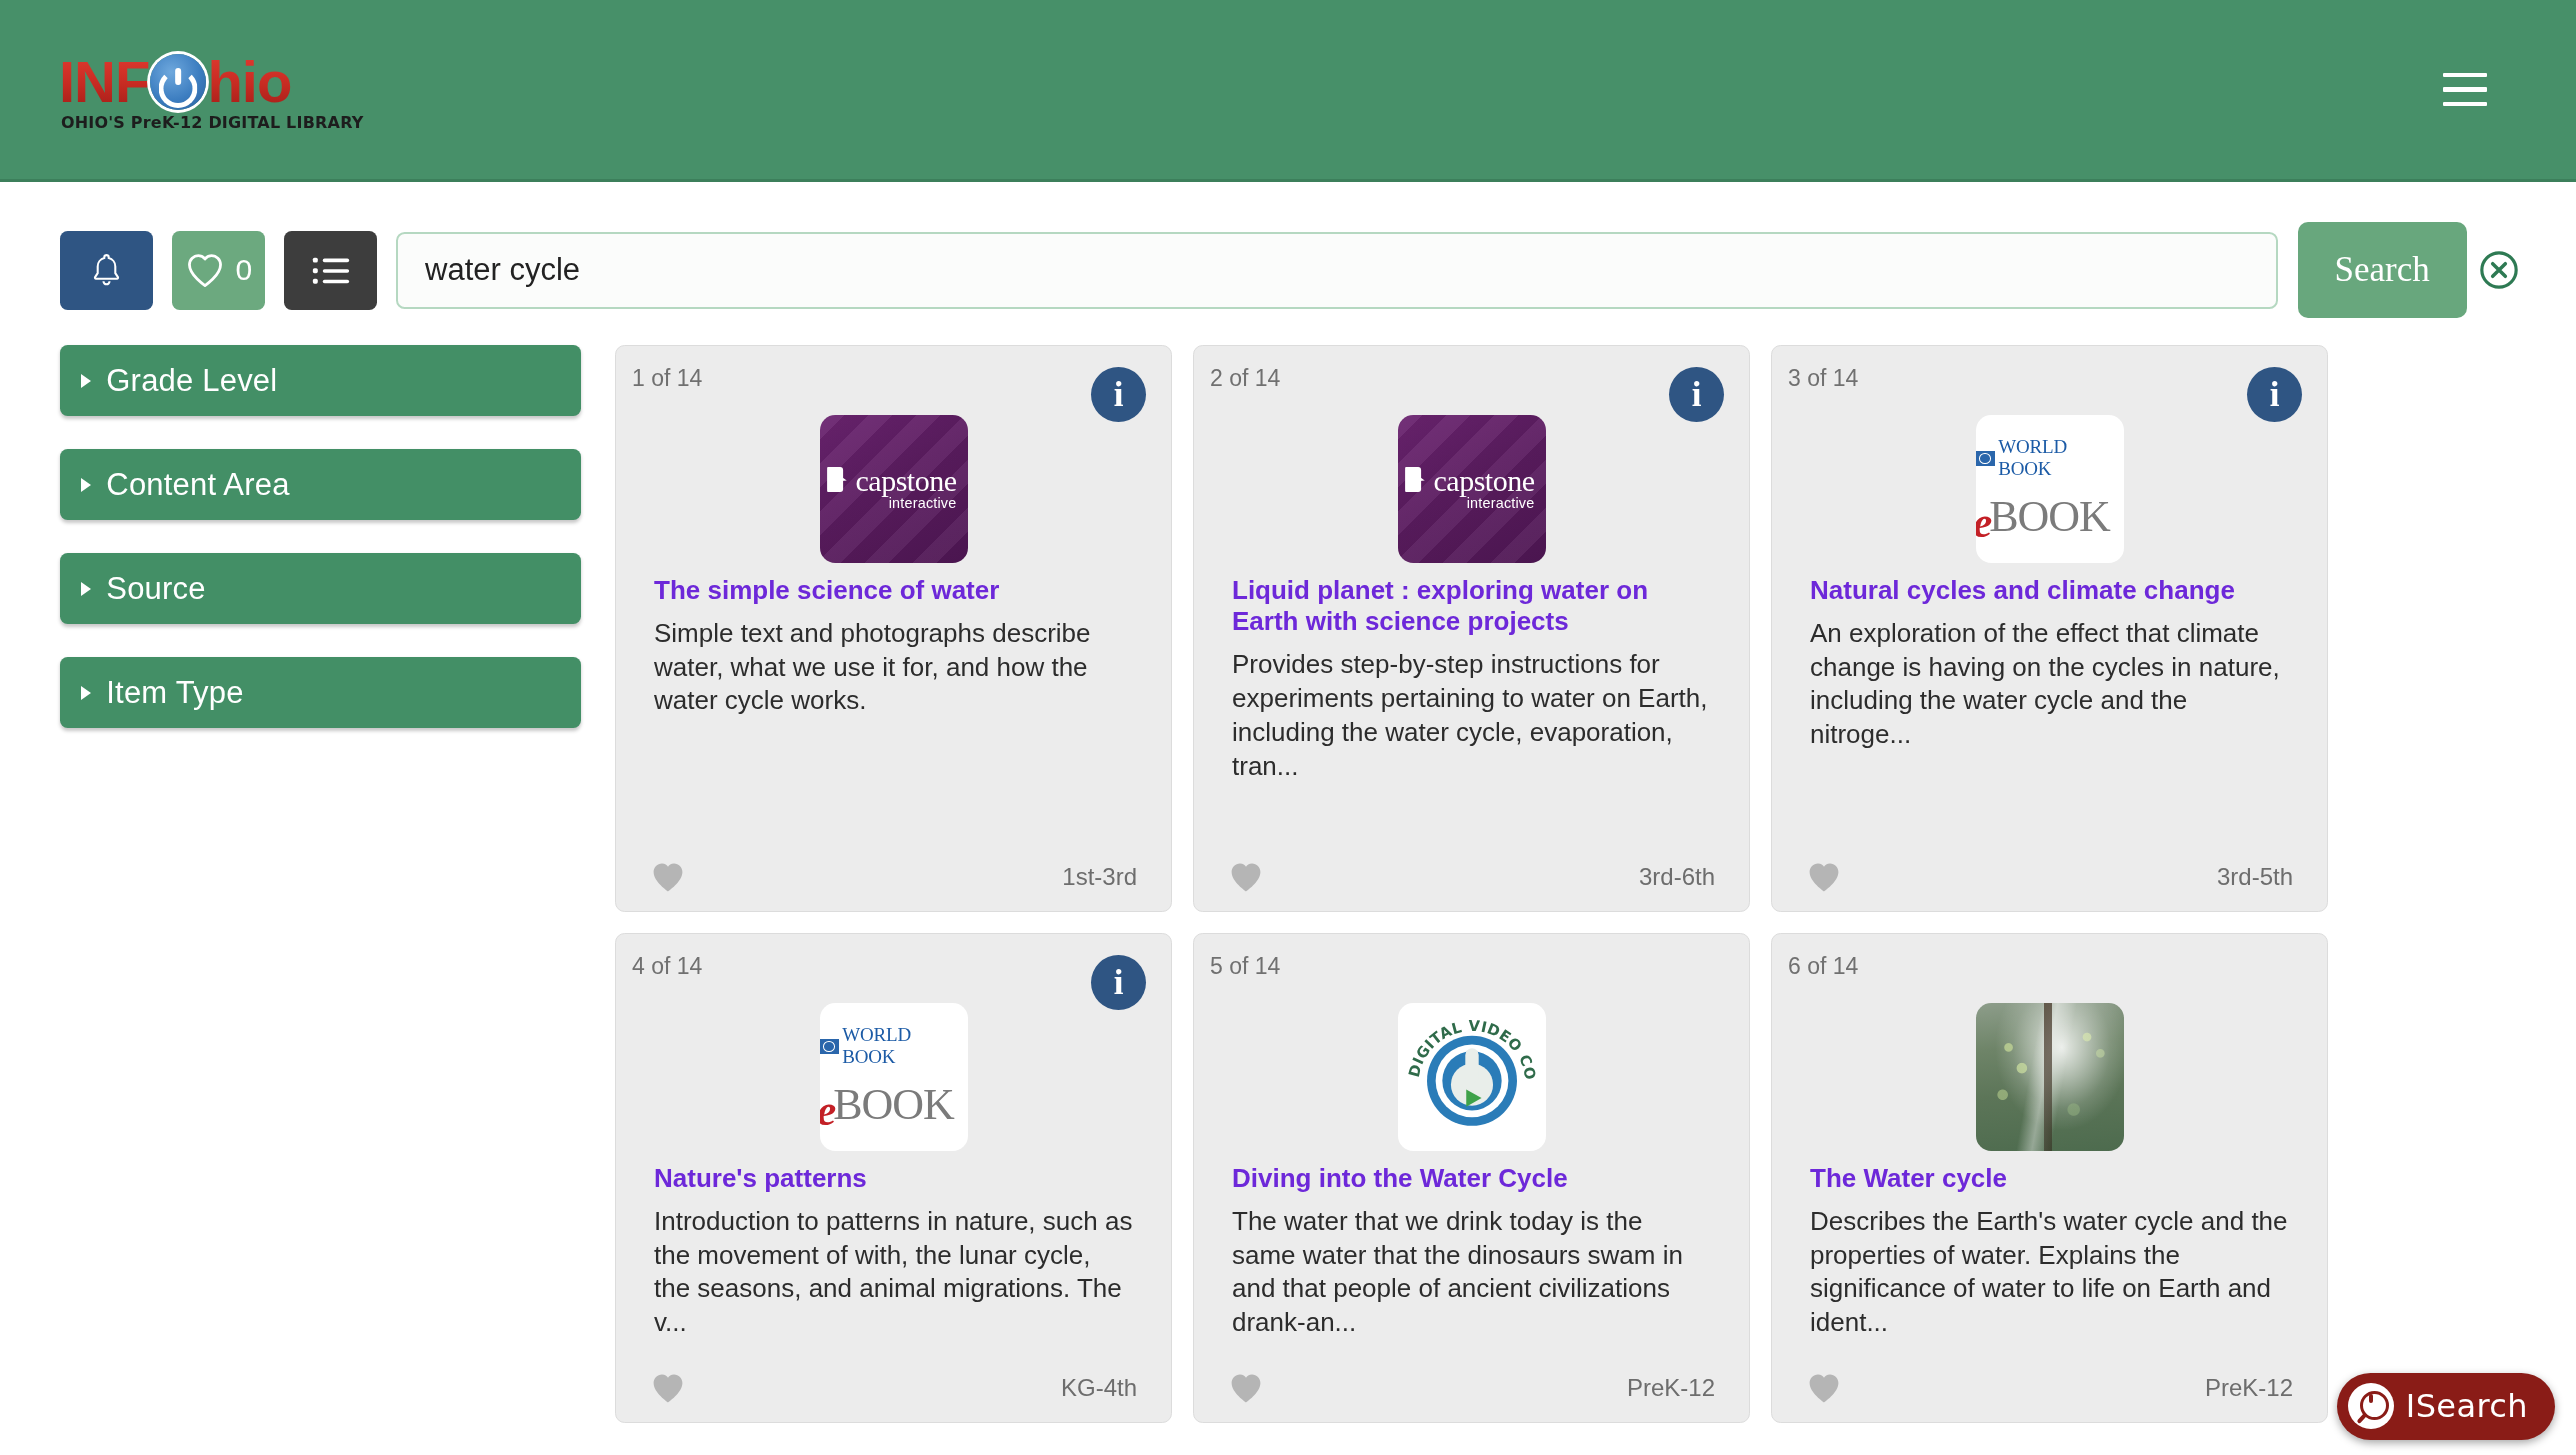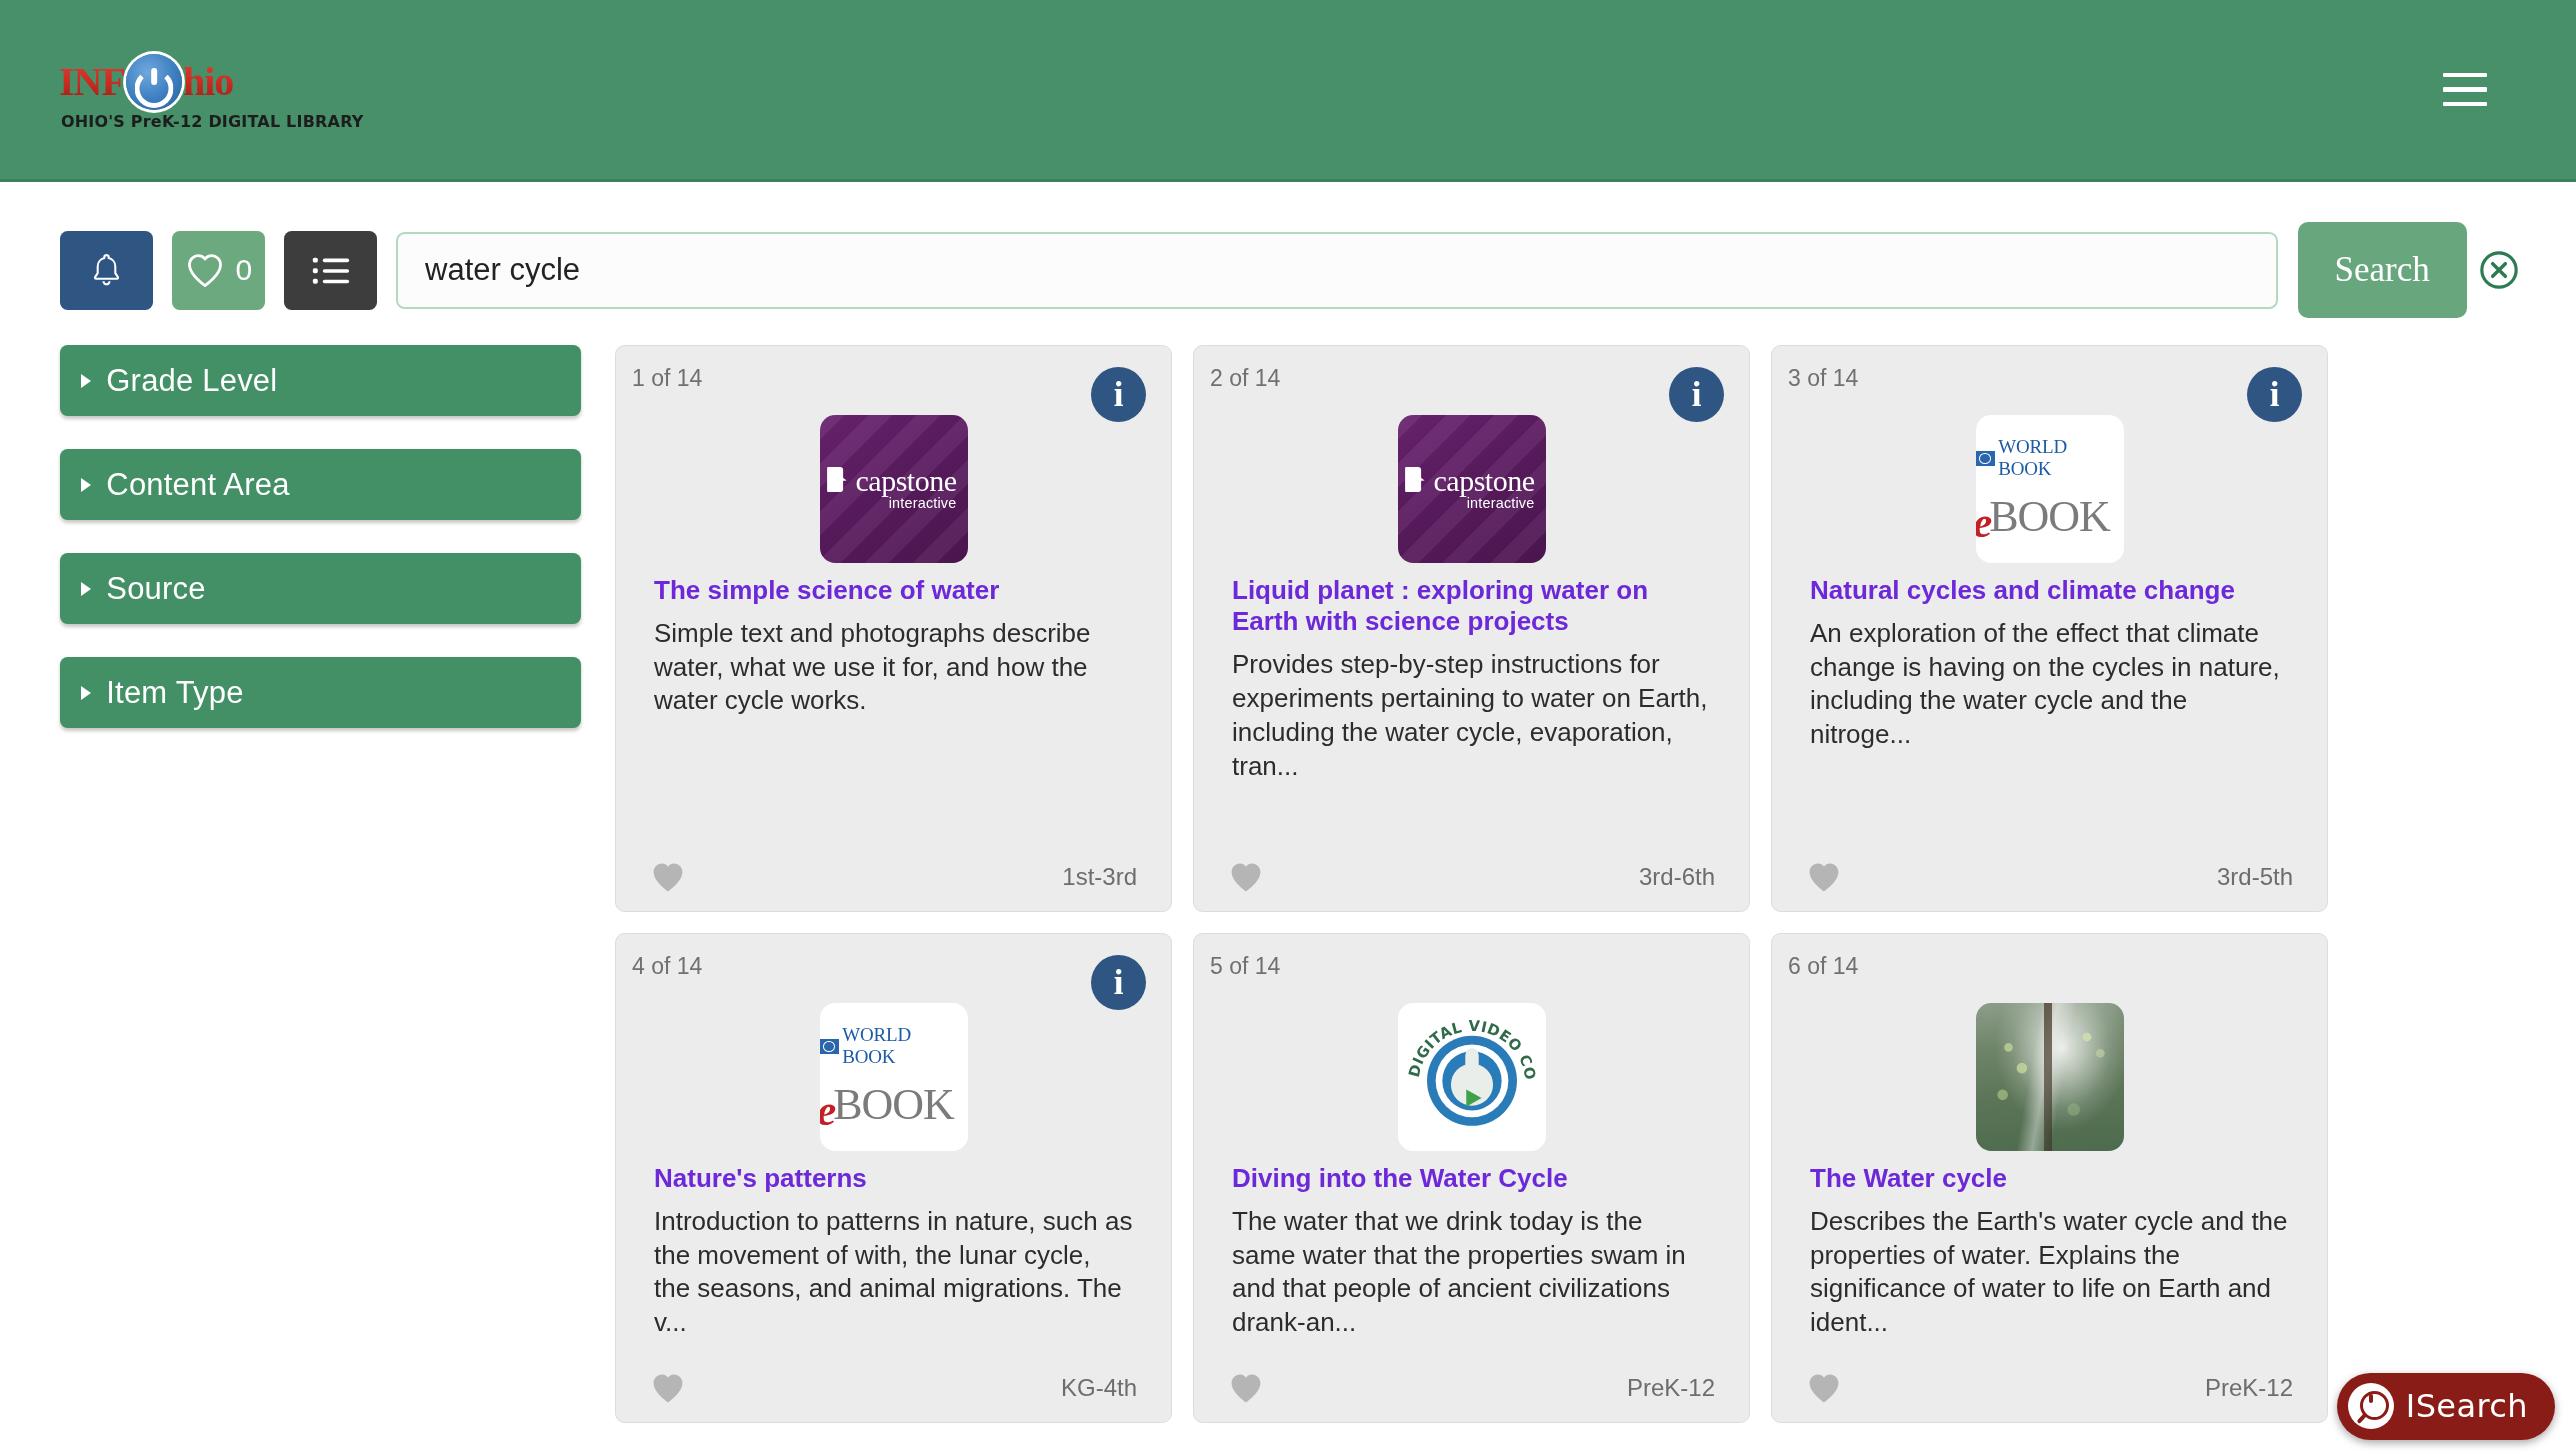--- a/index.html
+++ b/index.html
@@ -23,23 +23,23 @@
     margin-left: 59px;
     margin-top: 5.7px;
     user-select: none;
   }
   .logo-main {
     display: flex;
     align-items: center;
     line-height: 1;
   }
   .logo-txt {
-    font-family: Liberation Serif, serif;
+    font-family: Liberation Sans, sans-serif;
     font-weight: bold;
-    font-size: 40px;
+    font-size: 58px;
     letter-spacing: -1px;
     background: linear-gradient(180deg, #e03a30 0%, #c62b22 55%, #a31e18 100%);
     -webkit-background-clip: text;
     background-clip: text;
     color: transparent;
   }
   .power-o {
     width: 56px; height: 56px;
     border-radius: 50%;
     background: radial-gradient(circle at 38% 32%, #6ea8dd 0%, #3c7dc0 55%, #2a5f9b 100%);
@@ -567,21 +567,21 @@
             <circle cx="70" cy="78" r="22" fill="#e9eeea"></circle>
             <rect x="63" y="40" width="14" height="36" rx="7" fill="#e9eeea"></rect>
             <path d="M64 83 L80 92 L64 101 Z" fill="#3fa24a"></path>
             <text font-family="DejaVu Sans, sans-serif" font-size="15.5" font-weight="bold" fill="#2f6b4a" letter-spacing="0.4">
               <textPath href="#arcpath" startOffset="4%">DIGITAL VIDEO COLLECTION</textPath>
             </text>
           </svg>
         </div>
       </div>
       <div class="card-title">Diving into the Water Cycle</div>
-      <div class="card-desc">The water that we drink today is the same water that the properties swam in and that people of ancient civilizations drank-an...</div>
+      <div class="card-desc">The water that we drink today is the same water that the dinosaurs swam in and that people of ancient civilizations drank-an...</div>
       <div class="card-foot">
         <svg class="heart-fav" viewBox="0 0 24 22">
           <path d="M12 20.6S2.4 14.2 2.4 7.7C2.4 4.5 4.9 2 8 2c2 0 3.3 1.1 4 2.1C12.7 3.1 14 2 16 2c3.1 0 5.6 2.5 5.6 5.7 0 6.5-9.6 12.9-9.6 12.9z" fill="#b5b5b5"></path>
         </svg>
         <span class="grade">PreK-12</span>
       </div>
     </div>
 
     <div class="card r2">
       <div class="card-index">6 of 14</div>

